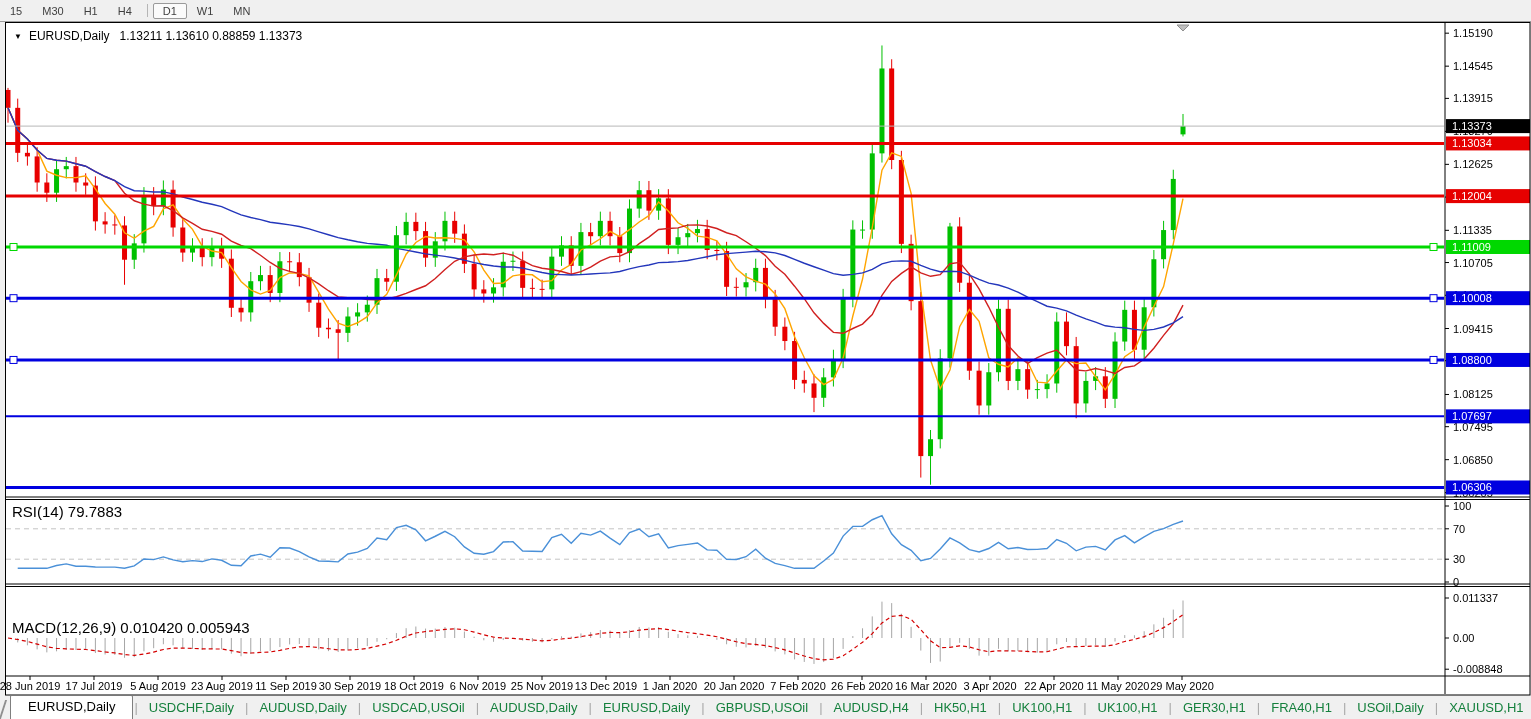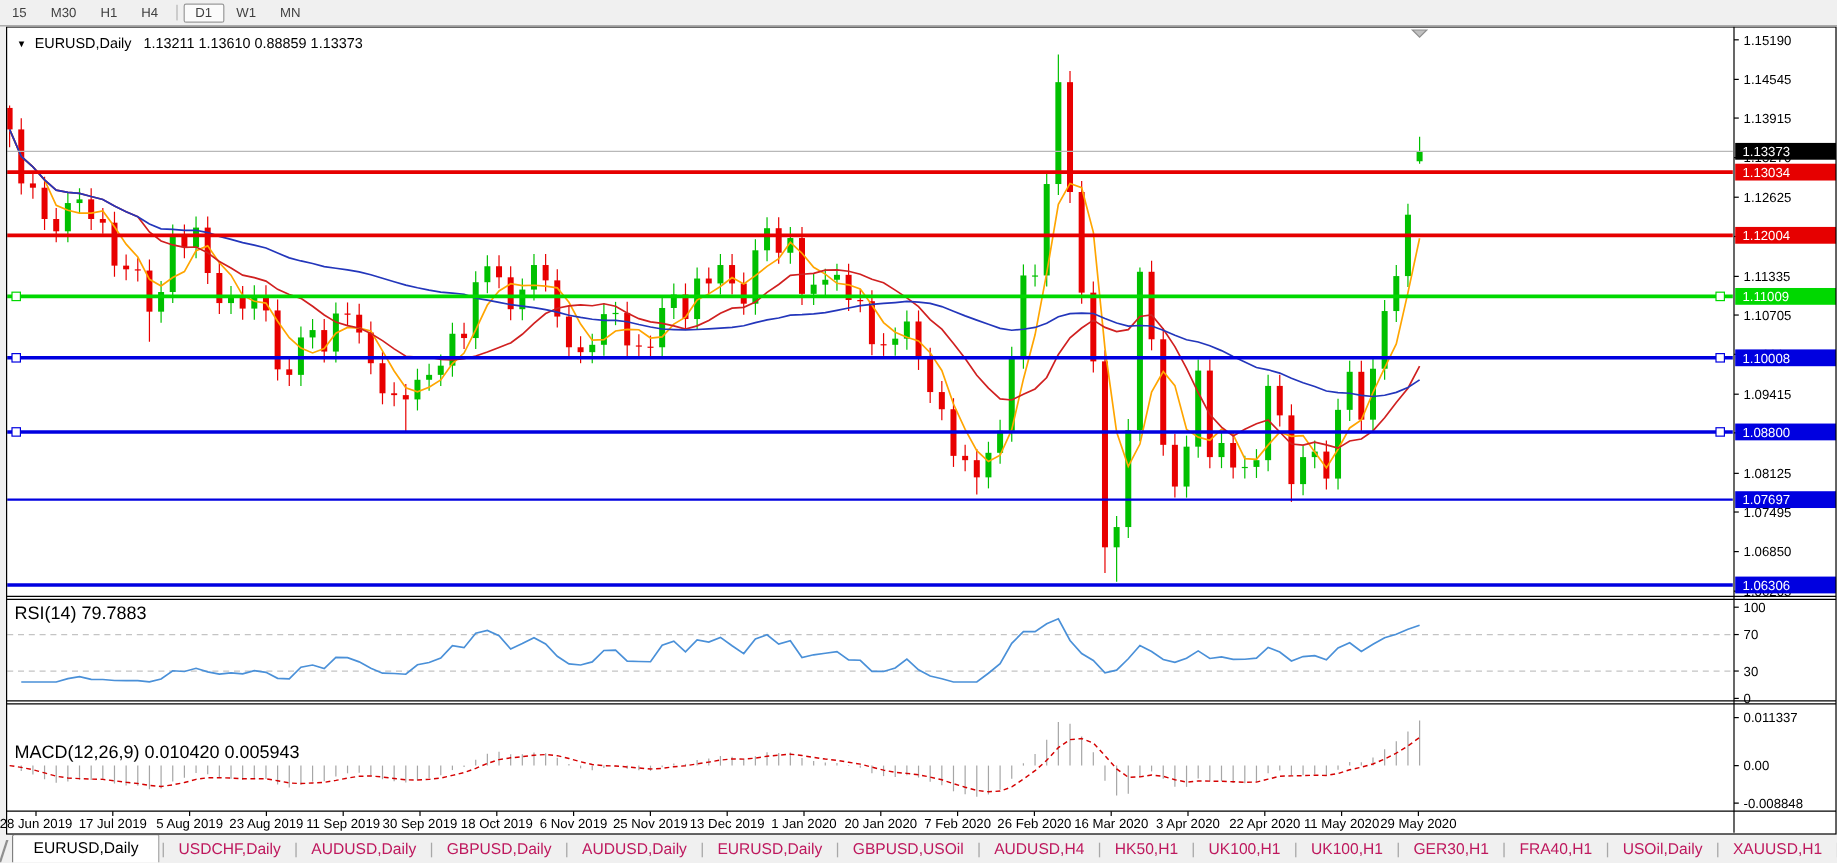--- a/index.html
+++ b/index.html
@@ -20,21 +20,21 @@
   .sym{margin-right:10px;}
 
   .ind-label{position:absolute;z-index:2;font-size:15px;color:#000;left:12px;}
   #rsi-label{top:503px;}
   #macd-label{top:591px;margin-top:28px;}
 
   .tabbar{position:absolute;bottom:0;left:0;right:0;height:23px;background:#f0f0f0;
           display:flex;align-items:flex-end;z-index:3;font-size:13px;overflow:hidden;}
   .tab-stub{width:9px;height:17px;background:#fff;border:1px solid #8f8f8f;margin-left:2px;
             transform:skewX(-18deg);}
-  .tab{color:#be185d;padding:3px 10px 4px;white-space:nowrap;cursor:default;}
+  .tab{color:#15803d;padding:3px 10px 4px;white-space:nowrap;cursor:default;}
   .tab.active{background:#fff;border:1px solid #7f7f7f;border-bottom:none;color:#000;
               padding:3px 17px 5px;margin-left:6px;border-radius:2px 2px 0 0;}
   .tab-div{color:#a8a8a8;padding:0 1px 4px;}
 </style>
 </head>
 <body>
 
 <div id="app">
 
   <svg id="chart-svg" width="1531" height="719">
@@ -608,21 +608,21 @@
   <div class="ind-label" id="macd-label">MACD(12,26,9) 0.010420 0.005943</div>
 
   <div class="tabbar" id="tabbar">
       <div class="tab-stub"></div>
       <div class="tab active">EURUSD,Daily</div>
       <span class="tab-div">|</span>
       <div class="tab">USDCHF,Daily</div>
       <span class="tab-div">|</span>
       <div class="tab">AUDUSD,Daily</div>
       <span class="tab-div">|</span>
-      <div class="tab">GBPUSD,Daily</div>
+      <div class="tab">USDCAD,USOil</div>
       <span class="tab-div">|</span>
       <div class="tab">AUDUSD,Daily</div>
       <span class="tab-div">|</span>
       <div class="tab">EURUSD,Daily</div>
       <span class="tab-div">|</span>
       <div class="tab">GBPUSD,USOil</div>
       <span class="tab-div">|</span>
       <div class="tab">AUDUSD,H4</div>
       <span class="tab-div">|</span>
       <div class="tab">HK50,H1</div>

